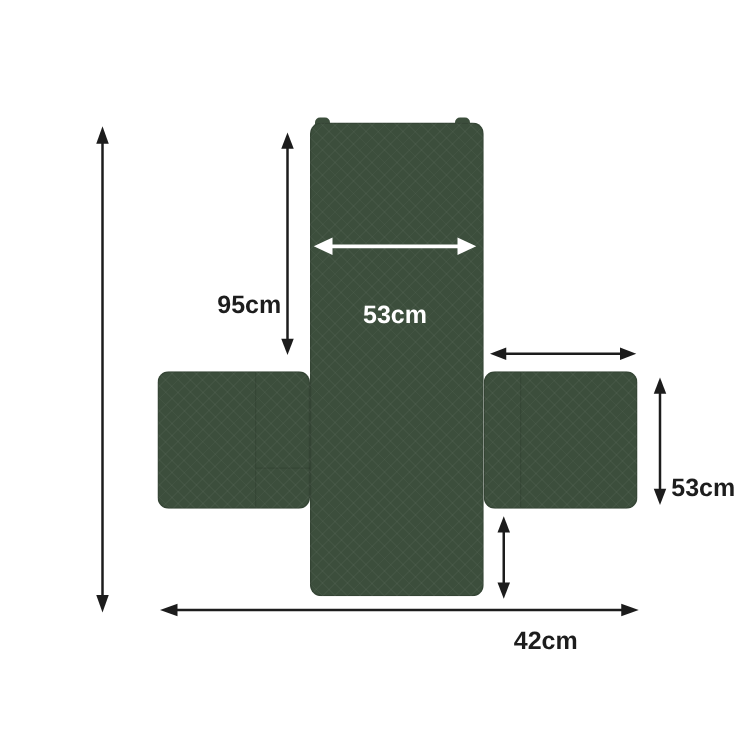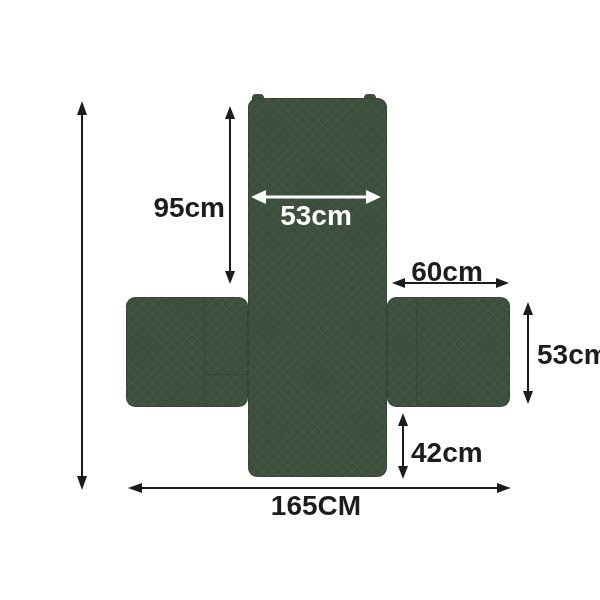--- a/index.html
+++ b/index.html
@@ -50,35 +50,36 @@
     position: absolute;
     left: 0; top: 0;
     width: 600px; height: 600px;
     z-index: 2;
   }
   
   .dim-label {
     position: absolute;
     z-index: 3;
     font-weight: bold;
-    font-size: 28px;
+    font-size: 20px;
     line-height: 1;
     color: #1d1d1d;
     letter-spacing: 0px;
     white-space: nowrap;
+    margin-top: 40px;
   }
   .dim-label.white { color: #ffffff; }
   .align-right { text-align: right; }
   .align-center { text-align: center; }
   .lbl-total-height { left: 0px;   top: 286px; width: 76px;  }
   .lbl-back-height  { left: 150px; top: 194px; width: 75px;  }
   .lbl-back-width   { left: 266px; top: 202px; width: 100px; }
   .lbl-arm-length   { left: 397px; top: 258px; width: 100px; }
   .lbl-arm-height   { left: 537px; top: 341px; }
-  .lbl-front-drop   { left: 411px; top: 439px; }
+  .lbl-front-drop   { left: 411px; top: 463px; }
   .lbl-total-width  { left: 266px; top: 492px; width: 100px; }
 </style>
 </head>
 <body>
 
 <div class="stage" style="--cover-color:#3c4e3c;">
 
   <div class="tab tab-left"></div>
   <div class="tab tab-right"></div>
   <div class="panel panel-vertical"></div>
@@ -128,18 +129,16 @@
 
     <g fill="#1c1c1c" stroke="none">
       <line x1="140" y1="488" x2="500" y2="488" stroke="#1c1c1c" stroke-width="2"></line>
       <polygon points="128,488 142,483 142,493"></polygon>
       <polygon points="511,488 497,483 497,493"></polygon>
     </g>
   </svg>
 
   <div class="dim-label align-right lbl-back-height">95cm</div>
   <div class="dim-label white align-center lbl-back-width">53cm</div>
-  <div class="dim-label align-center lbl-arm-length">60cm</div>
   <div class="dim-label lbl-arm-height">53cm</div>
   <div class="dim-label lbl-front-drop">42cm</div>
-  <div class="dim-label align-center lbl-total-width">165CM</div>
 
 </div>
 
 </body></html>

